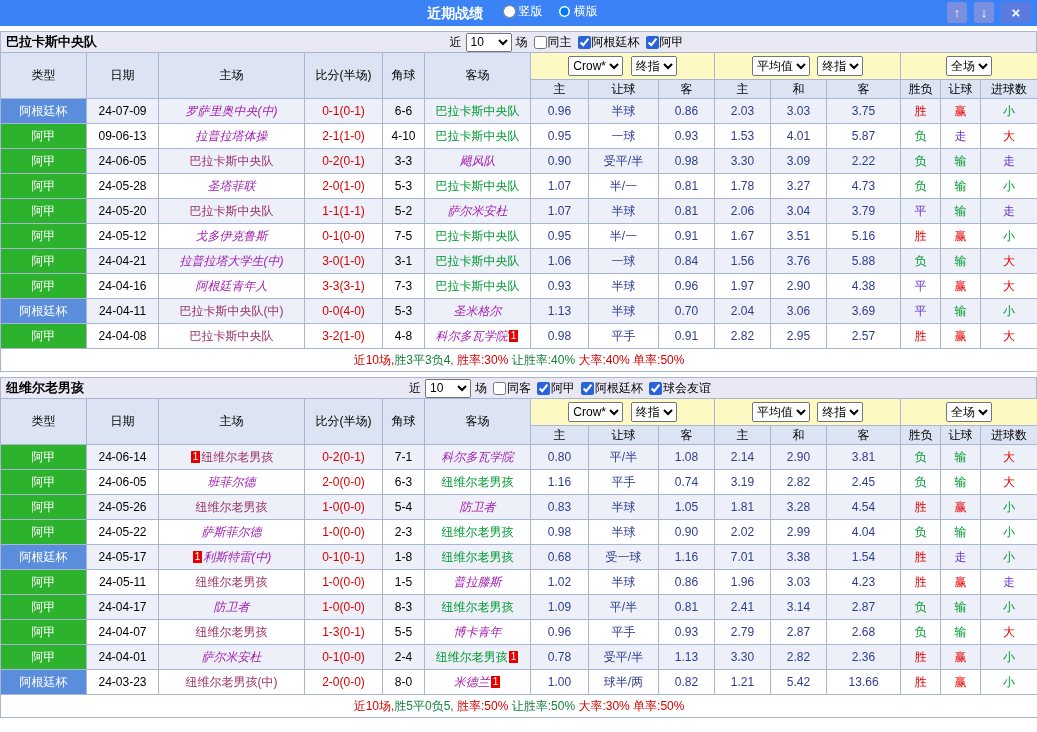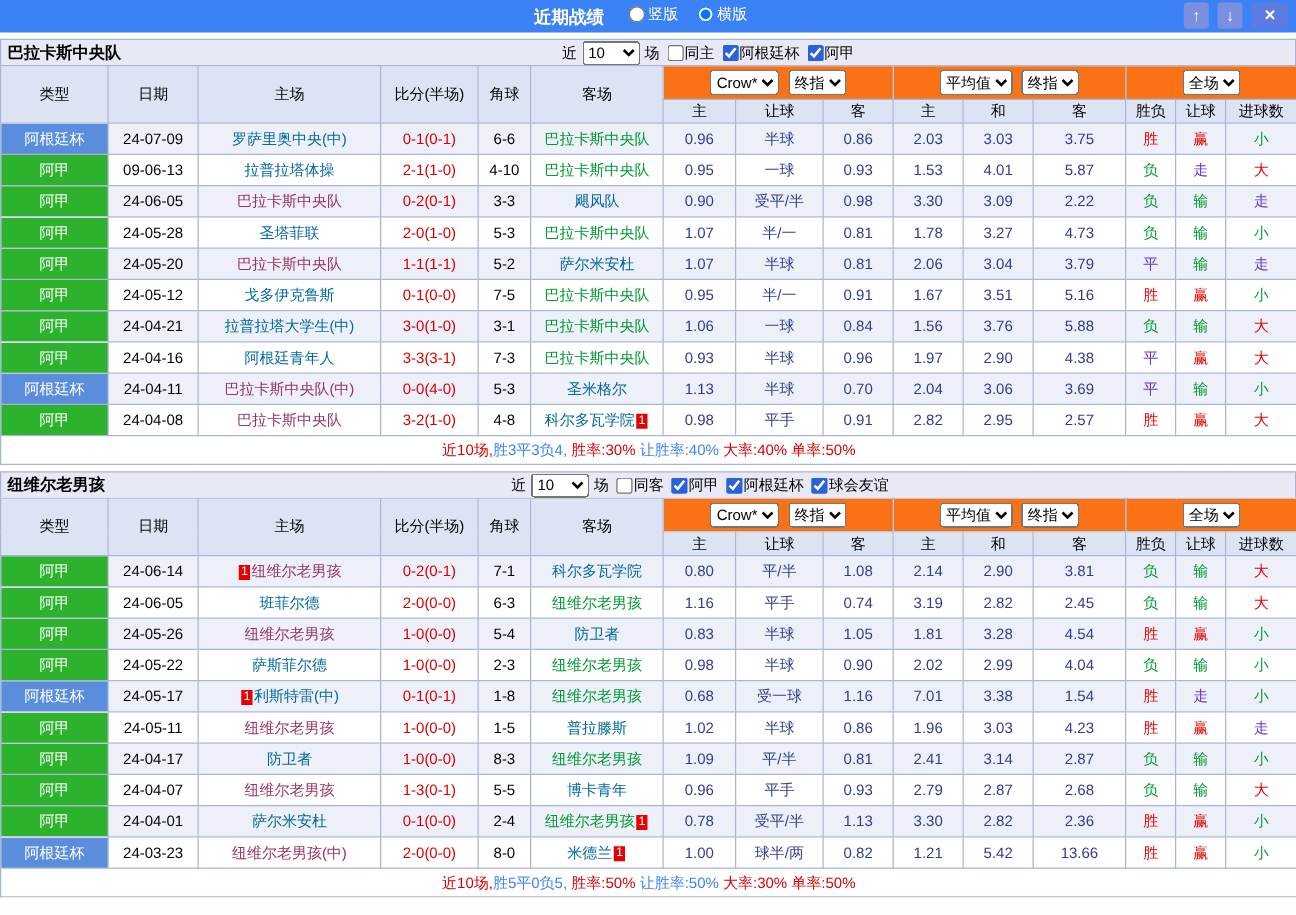--- a/index.html
+++ b/index.html
@@ -56,48 +56,48 @@
     border: 1px solid #a9b6d3;
     text-align: center;
     padding: 0 1px;
     overflow: hidden;
     white-space: nowrap;
     font-weight: normal;
   }
   .grid thead th { background: #dce4f4; }
   .grid .h1 th { height: 27px; }
   .grid .h2 th { height: 19px; }
-  .grid thead th.ddcell { background: #f97316; }
+  .grid thead th.ddcell { background: #fef9c3; }
   .ddcell select { font-size: 12px; height: 20px; margin: 0 2px; }
   .grid tbody td { height: 25px; }
   .grid tbody tr:nth-child(odd) { background: #eef0f9; }
   .grid tbody tr:nth-child(even) { background: #fff; }
   td.type { color: #fff; }
   td.type.cup { background: #5a8edc; }
   td.type.lg  { background: #2db22d; }
   td.score { color: #d70000; }
   td.corner { color: #000; }
   td.odds { color: #2f3c8f; }
   .tn { cursor: pointer; }
   .tn.c-h { color: #993366; }
   .tn.c-a { color: #009933; }
-  .tn.c-n { color: #0369a1; }
+  .tn.c-n { color: #a21caf; font-style: italic; }
   .badge {
     display: inline-block;
     background: #e60000; color: #fff;
     font-size: 10px; line-height: 12px;
     padding: 0 2px; margin: 0 1px;
     vertical-align: 1px;
   }
   td.res.r { color: #e60000; }
   td.res.g { color: #009933; }
   td.res.p { color: #6633cc; }
   td.summary { background: #fff; height: 23px; }
   .seg-r { color: #d70000; }
-  .seg-k { color: #3b82f6; }
+  .seg-k { color: #15803d; }
 </style>
 </head>
 <body>
 
 <div class="topbar">
   <div class="topbar-center">
     <span class="topbar-title">近期战绩</span>
     <label class="radio-item">
       <input type="radio" name="layout-mode" style="">
       <span>竖版</span>

